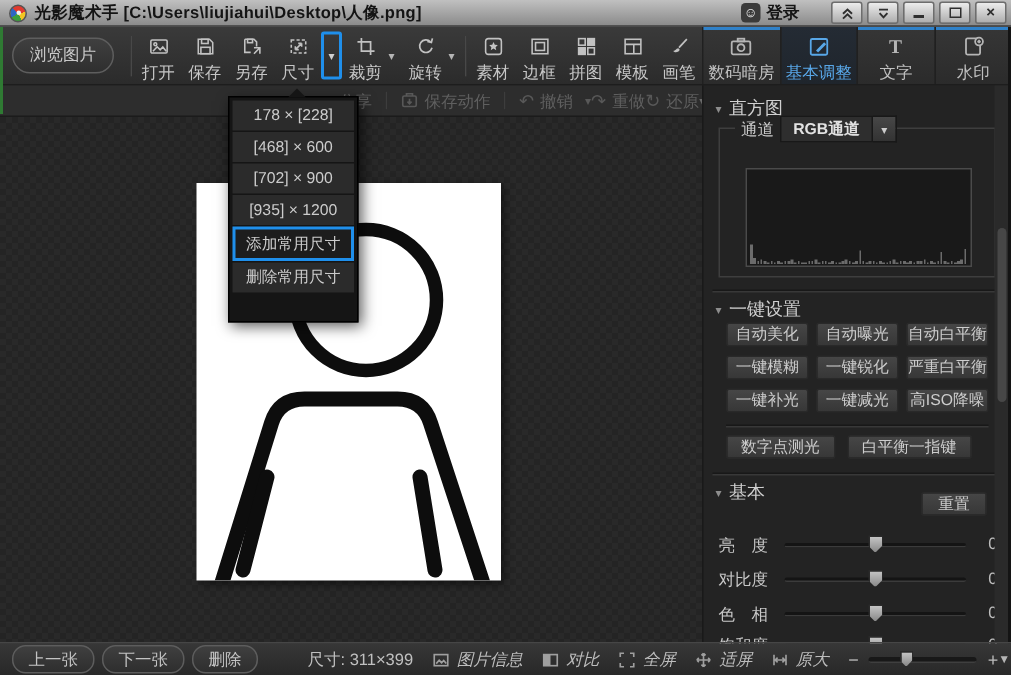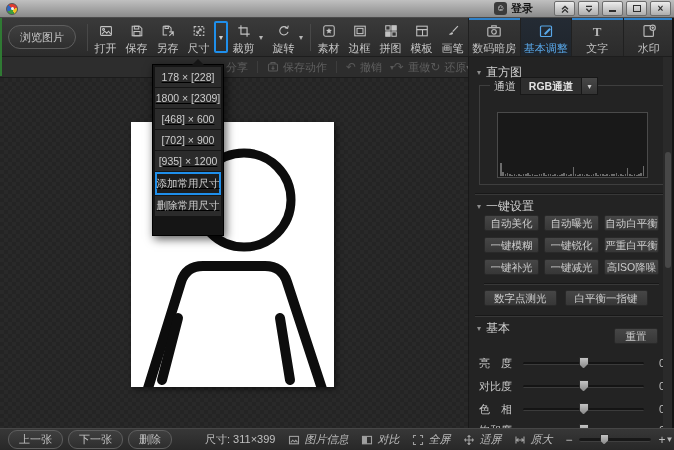--- a/index.html
+++ b/index.html
@@ -72,22 +72,22 @@
   .canvas { position:absolute; top:78px; left:0; width:468px; height:350px; background-color:#242424;
     background-image:
       linear-gradient(45deg,#292929 25%,transparent 25%,transparent 75%,#292929 75%),
       linear-gradient(45deg,#292929 25%,transparent 25%,transparent 75%,#292929 75%);
     background-size:8px 8px; background-position:0 0,4px 4px; }
   .photo { position:absolute; left:131px; top:44px; width:203px; height:265px; background:#ffffff;
     box-shadow:2px 2px 6px rgba(0,0,0,.55); overflow:hidden; }
   .photo svg { width:203px; height:265px; display:block; }
 
   
-  .menu { position:absolute; left:152px; top:64px; width:72px; background:#151515; border:1px solid #000;
-    box-shadow:2px 3px 9px rgba(0,0,0,.65); z-index:50; padding:2px;text-decoration:underline; }
+  .menu { position:absolute; left:152px; top:64px; width:87px; background:#151515; border:1px solid #000;
+    box-shadow:2px 3px 9px rgba(0,0,0,.65); z-index:50; padding:2px; }
   .menu-notch { position:absolute; top:-6px; left:39px; width:0; height:0;
     border-left:6px solid transparent; border-right:6px solid transparent; border-bottom:6px solid #151515; }
   .mitem { height:20px; margin-bottom:1px; background:#2b2b2b; color:#cccccc; font-size:10.5px;
     display:flex; align-items:center; justify-content:center; white-space:nowrap; cursor:pointer; }
   .mitem:last-child { margin-bottom:17px; }
   .mitem.add { border:2px solid #1f8feb; background:#1d1d1d; height:23px; }
 
   
   .rightpanel { position:absolute; top:57px; left:468px; width:206px; height:371px; background:#232323;
     border-left:1px solid #191919; color:#c8c8c8; font-size:11px; }
@@ -142,20 +142,21 @@
   .expand { display:flex; align-items:center; gap:5px; margin-left:auto; margin-right:2px; cursor:pointer; }
   .exp-tri { font-size:8px; color:#b5b5b5; }
 </style>
 </head>
 <body>
 
 <div id="app">
 
   <div class="titlebar">
     <div class="logo"></div>
+    <span class="title-text">光影魔术手  [C:\Users\liujiahui\Desktop\人像.png]</span>
     <div class="tb-spacer"></div>
     <div class="login">
       <span class="login-face">☺</span>
       <span class="login-label">登录</span>
     </div>
     <div class="winbtn">
       <svg viewBox="0 0 10 10">
           <path d="M2 5.2 L5 2.4 L8 5.2 M2 8.4 L5 5.6 L8 8.4" stroke="#2e2e2e" stroke-width="1.3" fill="none"></path>
         </svg>
     </div>
@@ -349,21 +350,20 @@
         <path d="M 14 276 L 50 160 Q 55 144 72 144 L 134 144 Q 151 144 156 160 L 194 276" fill="none" stroke="#0d0d0d" stroke-width="10" stroke-linecap="round" stroke-linejoin="round"></path>
         <path d="M 47 196 L 31 258" stroke="#0d0d0d" stroke-width="10" stroke-linecap="round"></path>
         <path d="M 149 196 L 159 258" stroke="#0d0d0d" stroke-width="10" stroke-linecap="round"></path>
       </svg>
     </div>
   </div>
 
   <div class="menu">
     <div class="menu-notch"></div>
     <div class="mitem">178 × [228]</div>
-    <div class="mitem">1800 × [2309]</div>
     <div class="mitem">[468] × 600</div>
     <div class="mitem">[702] × 900</div>
     <div class="mitem">[935] × 1200</div>
     <div class="mitem add">添加常用尺寸</div>
     <div class="mitem">删除常用尺寸</div>
   </div>
 
   <div class="rightpanel">
 
     <div class="sec-h" style="top:7px">

